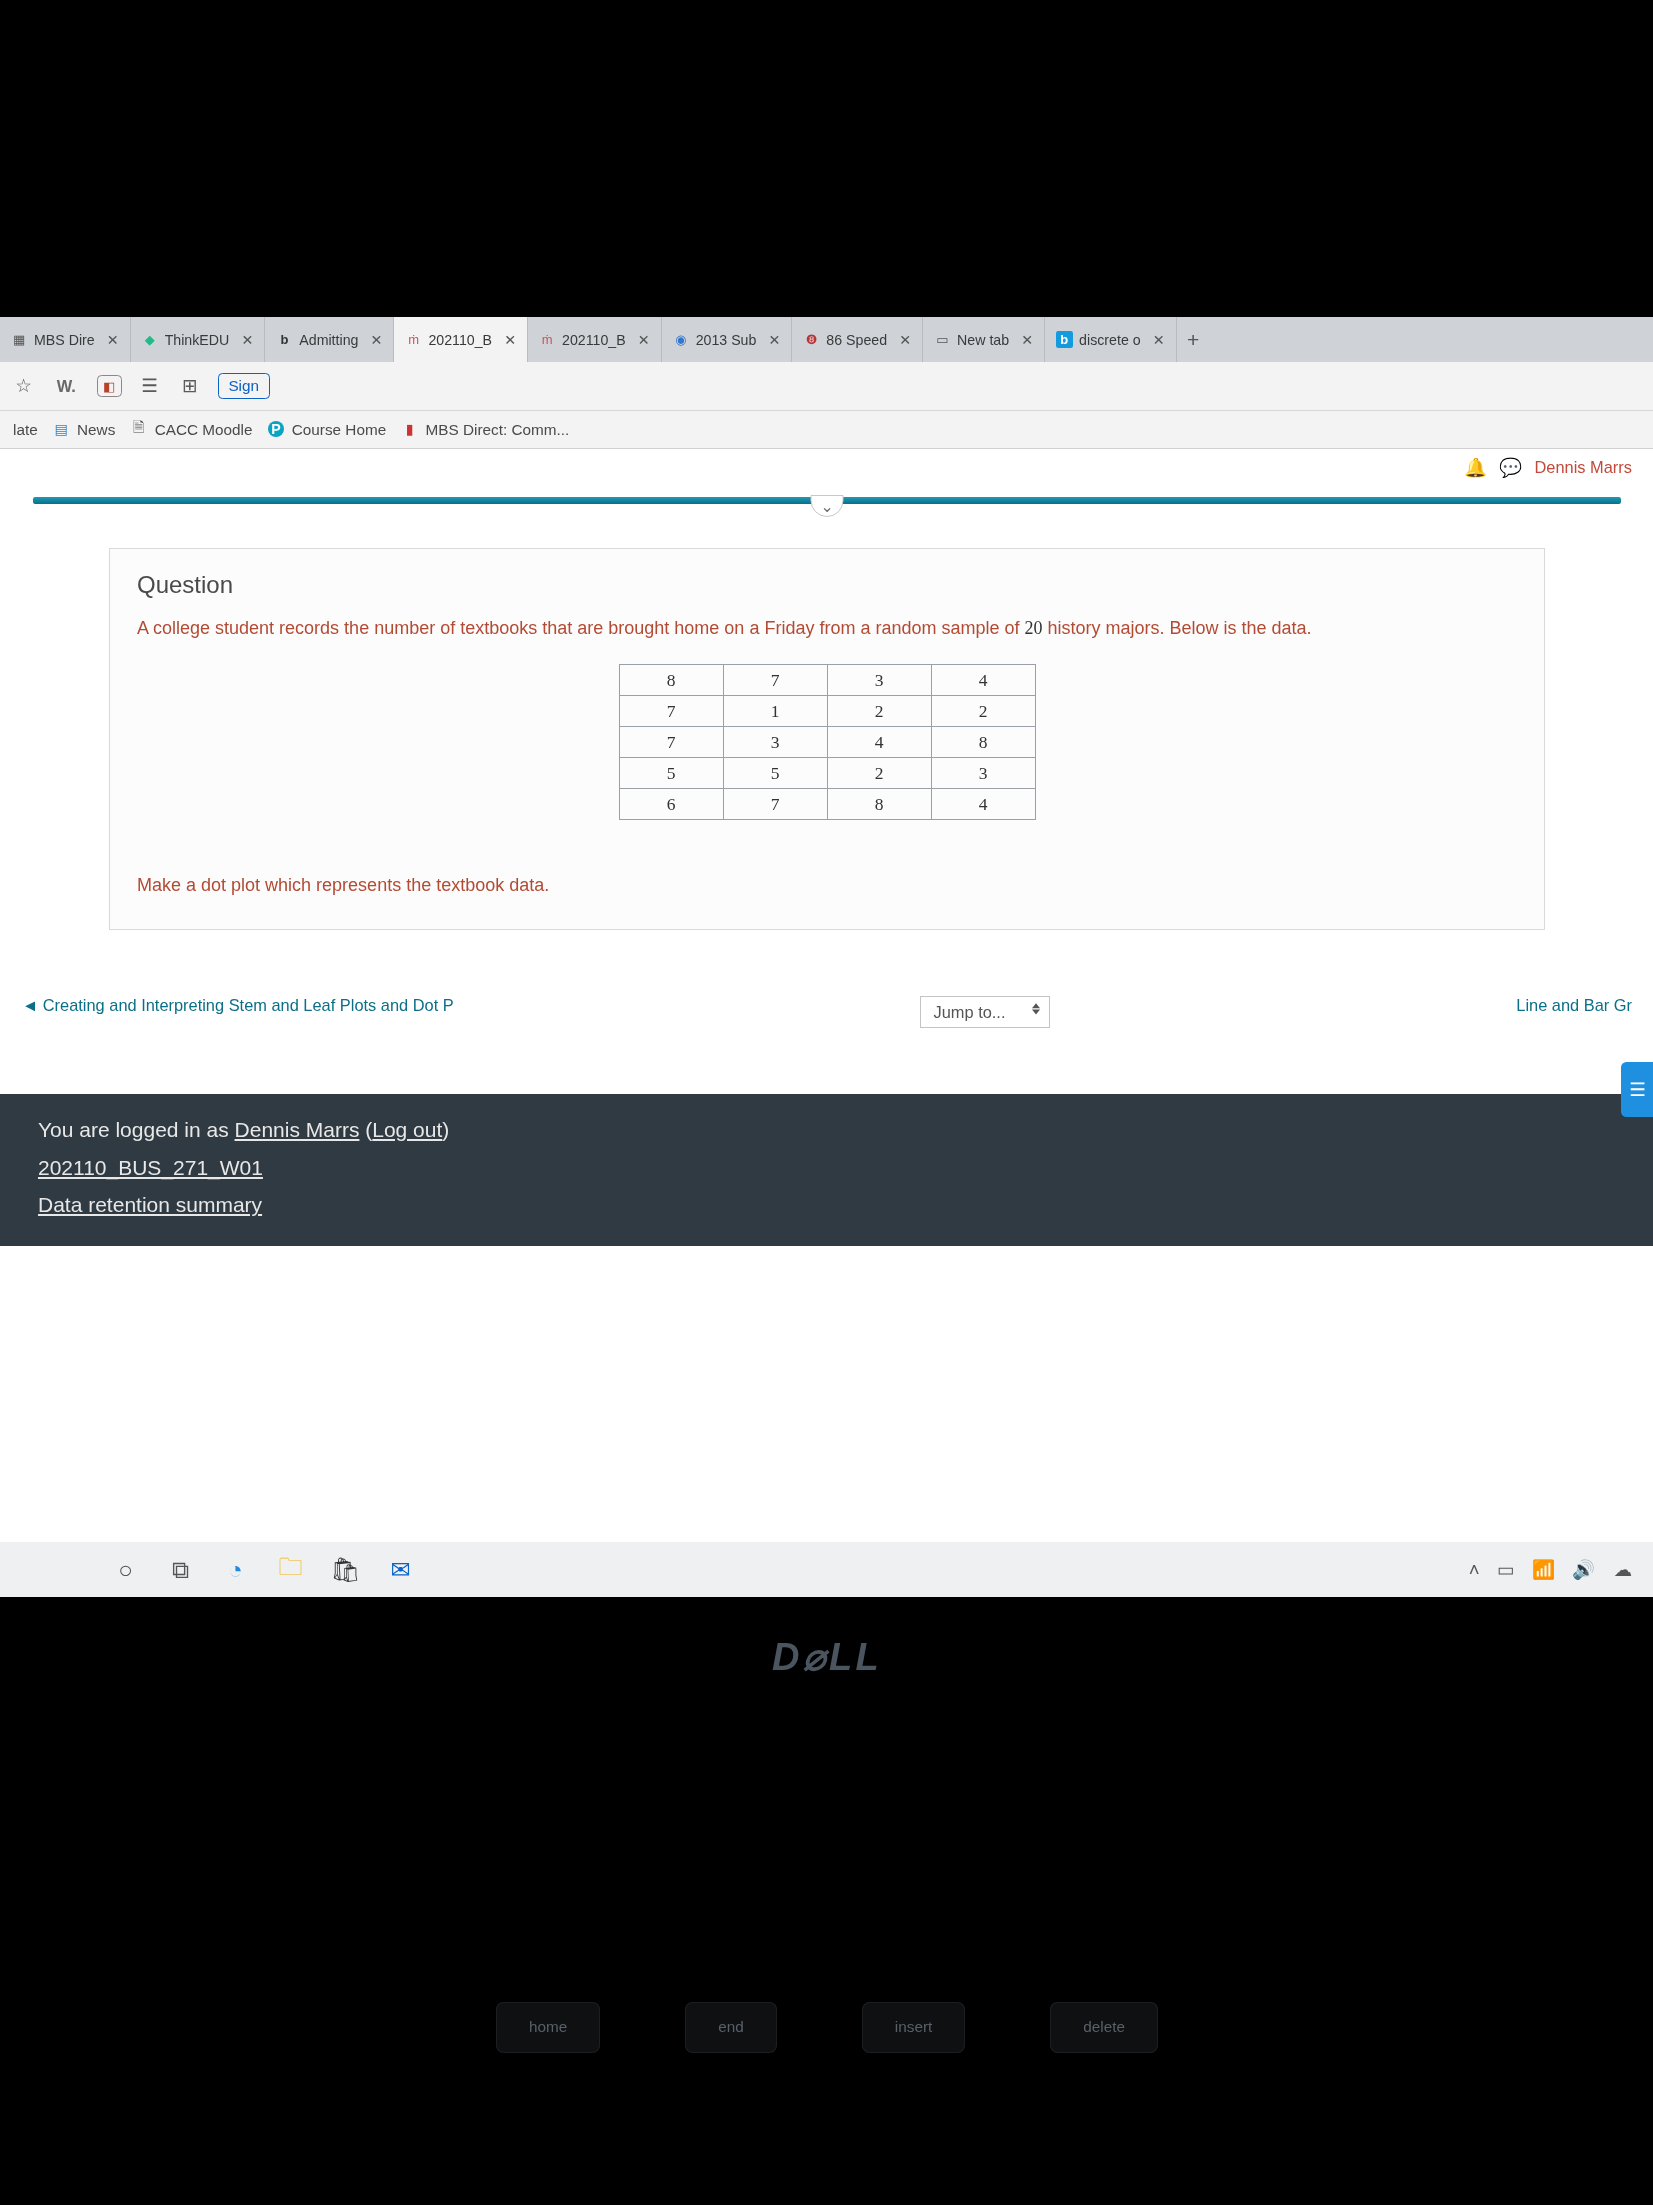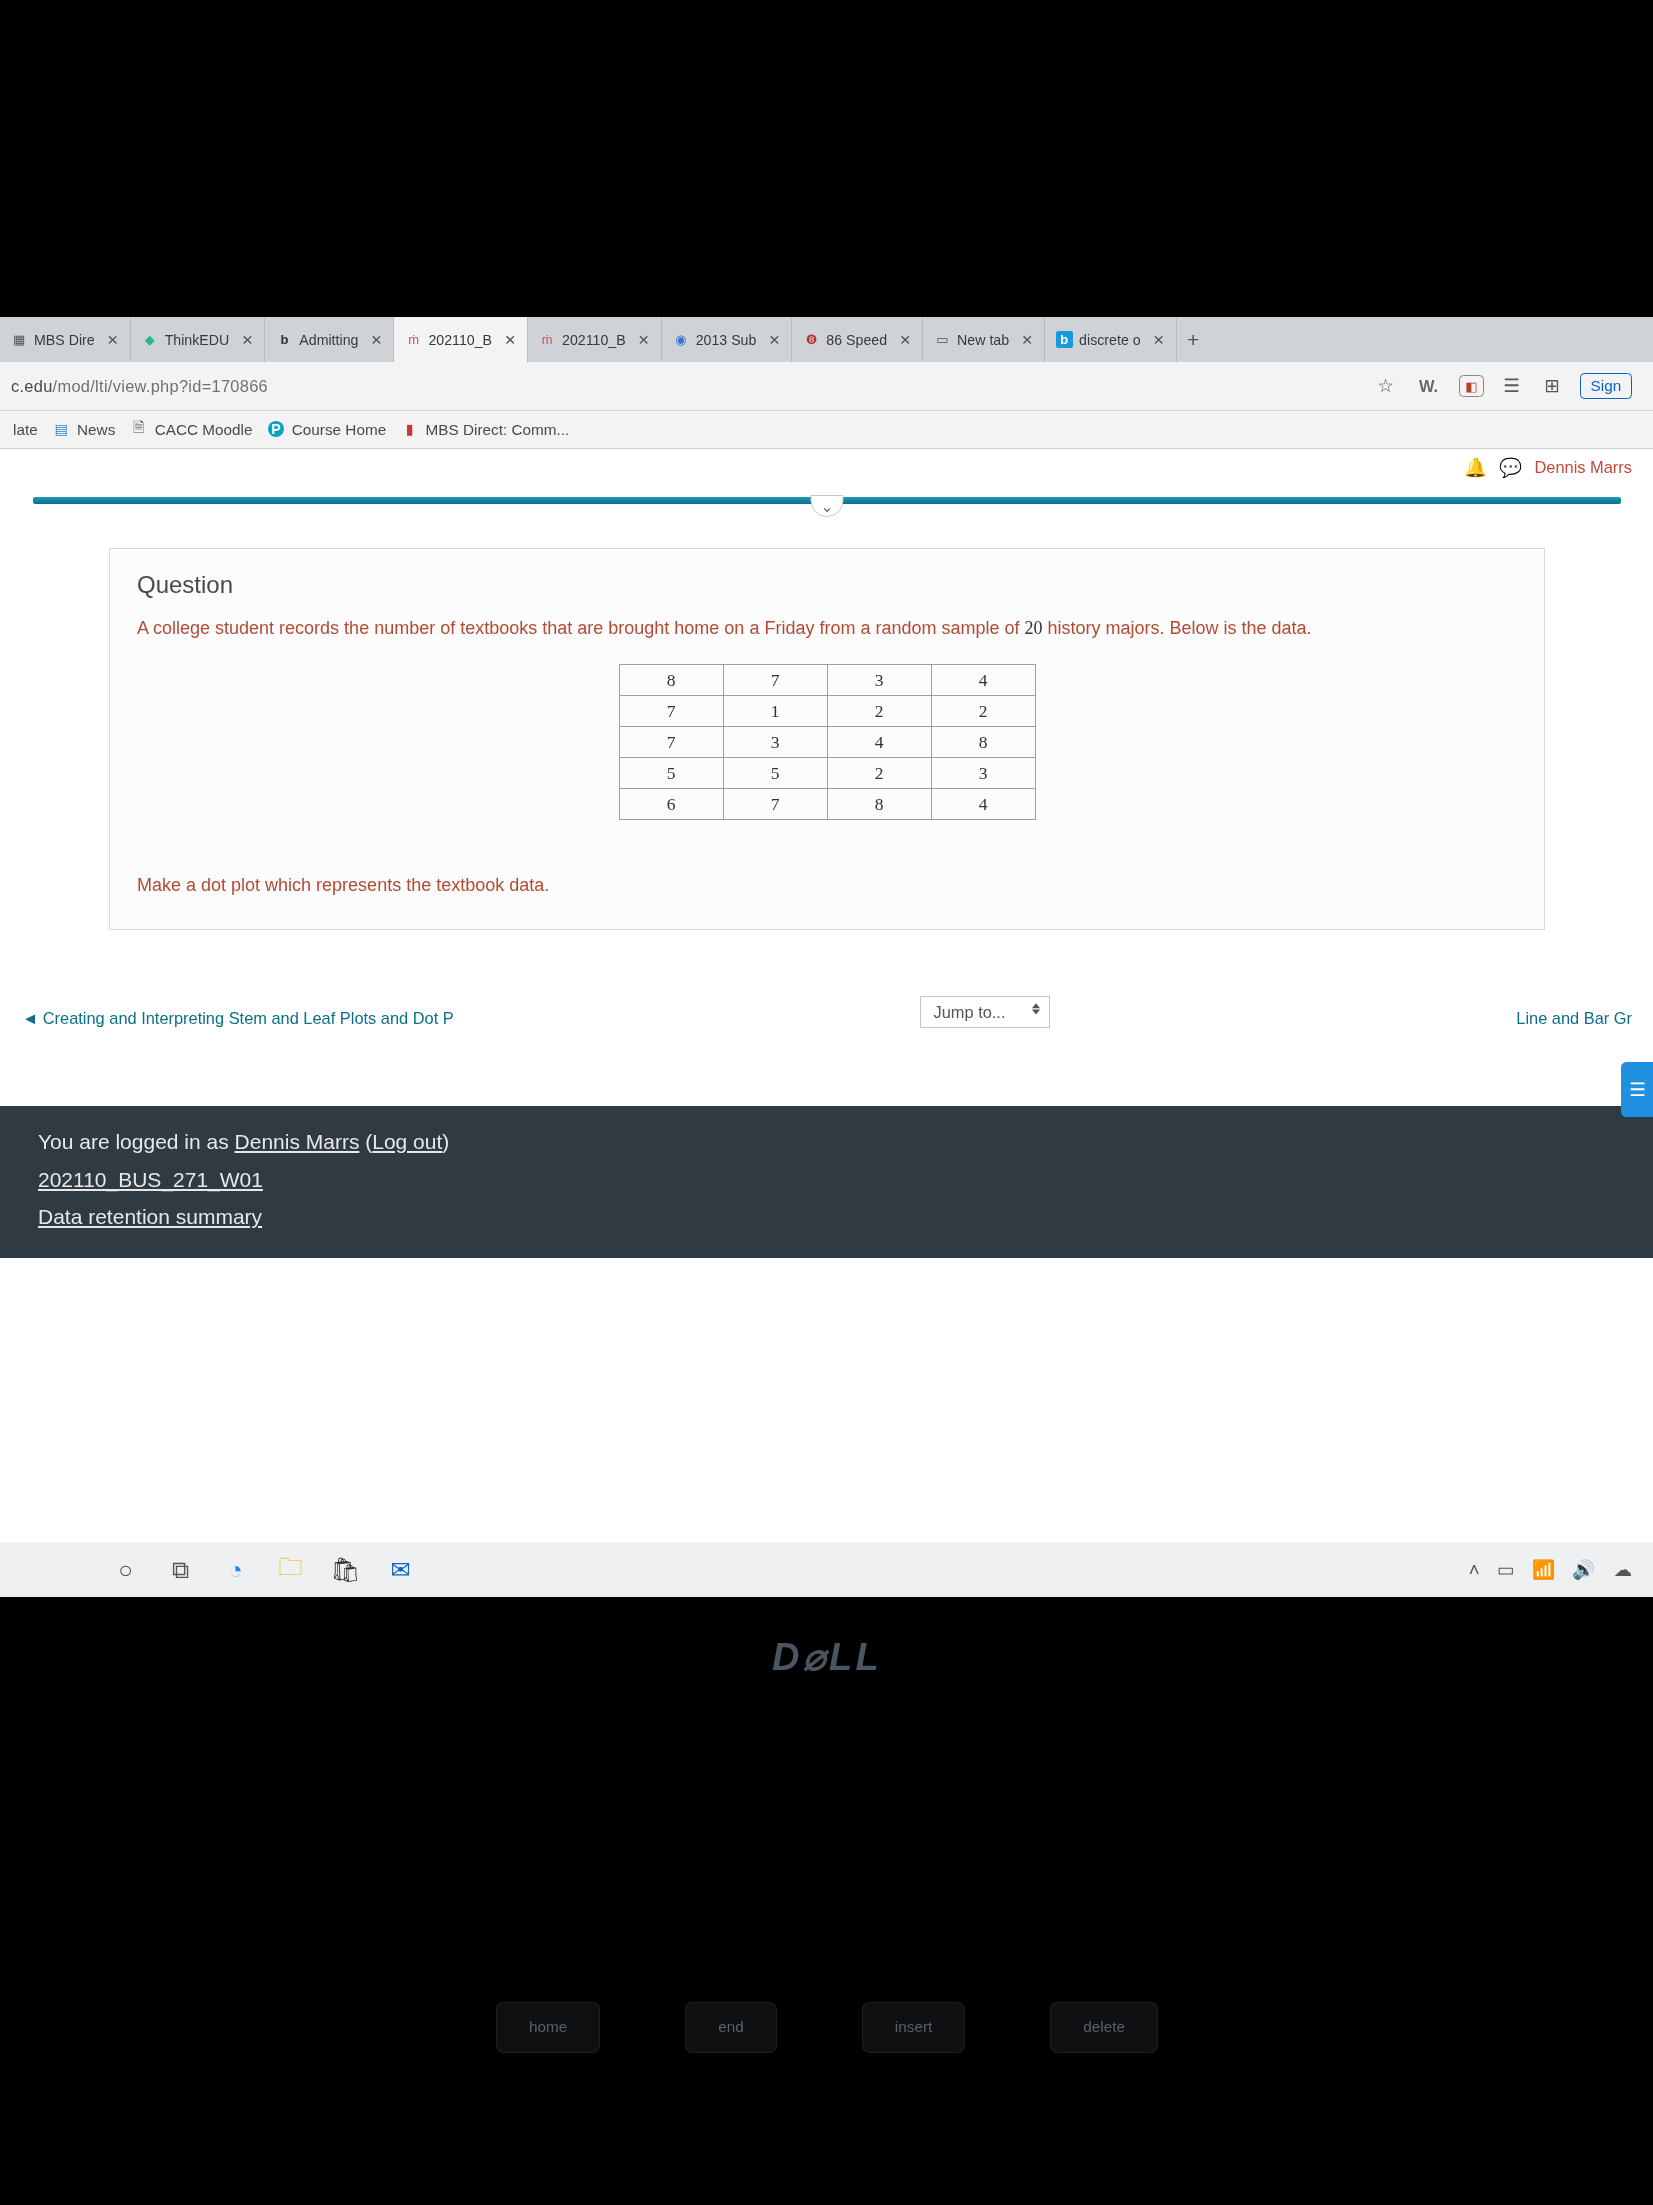--- a/index.html
+++ b/index.html
@@ -154,23 +154,23 @@
     color:#333;
     font-family: Georgia, serif;
   }
   .instruction {
     margin-top: 55px;
     font-size:18px;
     color:#b34b34;
   }
 
   .nav-row {
-    margin: 66px 22px 12px 22px;
-    display:flex;
-    align-items:flex-end;
+    margin: 66px 22px 0 22px;
+    display:flex;
+    align-items:flex-start;
     justify-content:space-between;
     font-size:16.4px;
   }
   .nav-row .prev, .nav-row .next { color:#0b6f88; }
   .nav-row .jump {
     border:1.1px solid #c4c4c4;
     background:#fff;
     padding: 5.5px 44px 5.5px 13px;
     font-size:16.4px;
     color:#555;
@@ -310,23 +310,20 @@
     </div>
     <div class="tab">
       <span class="favicon" style="background:#149bdf;color:#fff;border-radius:2.2px;width:16.4px;height:16.4px;font-weight:700">b</span>
       <span>discrete o</span>
       <span class="x">✕</span>
     </div>
     <div class="newtab">+</div>
   </div>
 
   <div class="toolbar">
-    <div class="url">
-      <span>c.edu</span><span class="path">/mod/lti/view.php?id=170866</span>
-    </div>
     <div class="right-icons">
       <span class="ic star">☆</span>
       <span class="w">W.</span>
       <span class="pill">◧</span>
       <span class="ic">☰</span>
       <span class="ic">⊞</span>
       <span class="sign">Sign</span>
     </div>
   </div>
 

